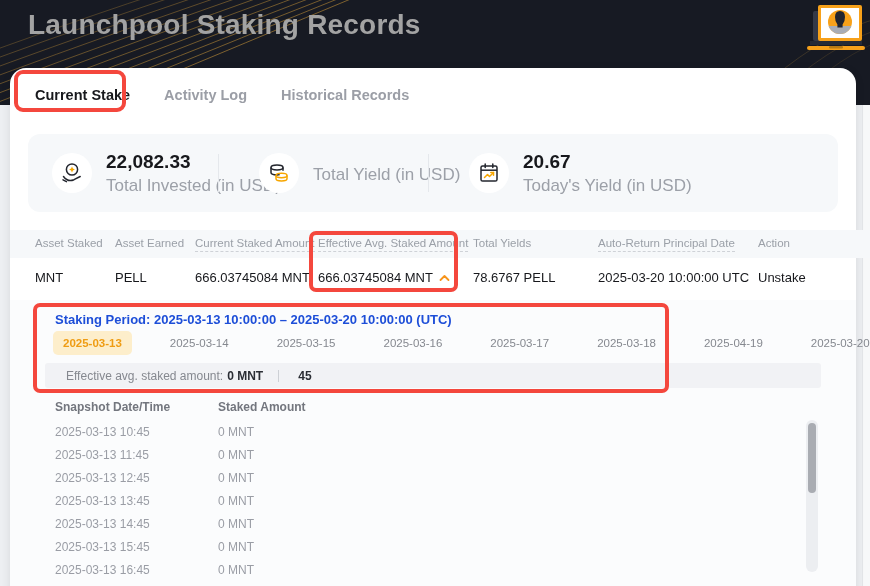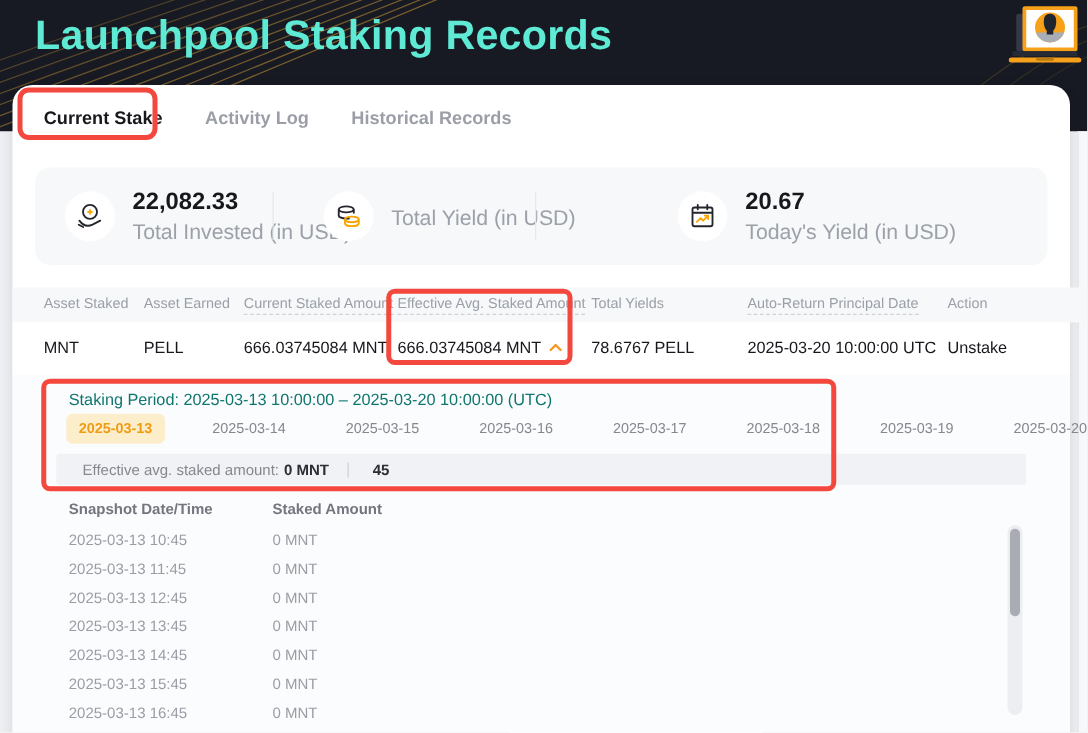--- a/index.html
+++ b/index.html
@@ -3,22 +3,22 @@
 <meta charset="utf-8">
 <style>
   * { margin:0; padding:0; box-sizing:border-box; }
   body { margin:0; background:#e9ebee; }
   .screen{ position:relative; width:870px; height:586px; overflow:hidden;
            background:#edeff2; font-family:"Liberation Sans", sans-serif; }
 
   
   .topband{ position:absolute; left:0; top:0; width:870px; height:105px; background:#171a23; }
   .arcs{ position:absolute; left:0; top:0; }
-  .page-title{ position:absolute; left:28px; top:9px; font-size:33px; font-weight:bold;
-               color:#5eead4; letter-spacing:.2px; }
+  .page-title{ position:absolute; left:28px; top:9px; font-size:28px; font-weight:bold;
+               color:#a3a3a3; letter-spacing:.2px; }
   .laptop{ position:absolute; right:4px; top:3px; }
 
   
   .vscroll{ position:absolute; right:0; top:105px; width:8px; height:481px;
             background:#f7f8f9; border-left:1px solid #e4e6e9; }
 
   
   .card{ position:absolute; left:10px; top:68px; width:846px; height:540px; background:#fff;
          border-radius:16px 16px 0 0; box-shadow:0 2px 10px rgba(10,12,20,.10); }
 
@@ -31,40 +31,40 @@
   .annobox{ position:absolute; border:4px solid #f4473d; border-radius:9px;
             z-index:6; pointer-events:none; }
   .anno-tab{ left:4px; top:2px; width:112px; height:42px; }
   .anno-eff{ left:299px; top:163px; width:149px; height:61px; border-radius:7px; }
   .anno-panel{ left:23px; top:235px; width:636px; height:90px; border-radius:7px; }
 
   
   .stats{ position:absolute; left:18px; top:66px; width:810px; height:78px;
           background:#f6f8fa; border-radius:12px; display:flex; align-items:center; }
   .stat{ display:flex; align-items:center; gap:14px; padding-left:24px; }
-  .stat.s1{ width:190px; } .stat.s2{ width:209px; padding-left:40px; } .stat.s3{ flex:1; padding-left:40px;justify-content:center; }
+  .stat.s1{ width:190px; } .stat.s2{ width:209px; padding-left:40px; } .stat.s3{ flex:1; padding-left:40px; }
   .stat-divider{ width:1px; height:38px; background:#e5e8ec; }
   .stat-icon{ width:40px; height:40px; border-radius:50%; background:#ffffff; flex:0 0 40px;
               display:flex; align-items:center; justify-content:center; }
   .stat-value{ font-size:19px; font-weight:bold; color:#17181c; }
   .stat-label{ font-size:17px; color:#9ca0a8; margin-top:3px; white-space:nowrap; }
 
   
   .thead{ position:absolute; left:0; top:162px; width:860px; height:28px; background:#f6f8fa;padding-left:12px; }
   .thead .col{ position:absolute; top:7px; font-size:11.5px; color:#9ba0a8; white-space:nowrap; }
   .dashed{ border-bottom:1px dashed #cfd2d7; padding-bottom:2px; cursor:help; }
   .trow{ position:absolute; left:0; top:190px; width:846px; height:42px; background:#fff; }
   .trow .col{ position:absolute; top:12px; font-size:13px; font-weight:normal; color:#17181c; white-space:nowrap; }
   .c1{left:25px}.c2{left:105px}.c3{left:185px}.c4{left:308px}.c5{left:463px}.c6{left:588px}.c7{left:748px}
   .eff-toggle{ cursor:pointer; display:inline-flex; align-items:center; gap:6px; }
   .unstake{ color:#f7941a; cursor:pointer; }
 
   
   .detail{ position:absolute; left:0; top:232px; width:846px; height:308px; background:#fbfcfd; }
-  .period-title{ position:absolute; left:45px; top:12px; font-size:13px; font-weight:normal; color:#0f766e; }
+  .period-title{ position:absolute; left:45px; top:12px; font-size:13px; font-weight:bold; color:#1d4ed8; }
   .chips{ position:absolute; left:43px; top:31px; display:flex; gap:28px; }
   .chip{ font-size:11.5px; color:#85888f; padding:6px 10px; border-radius:5px; cursor:pointer; white-space:nowrap; }
   .chip.selected{ background:#fdeecb; color:#ef9c13; font-weight:bold; }
   .summary-bar{ position:absolute; left:35px; top:63px; width:776px; height:25px; background:#f1f2f5;
                 border-radius:3px; display:flex; align-items:center; padding-left:21px;
                 font-size:12px; color:#85888f; }
   .summary-bar b{ color:#2a2d34; font-weight:bold; margin-left:4px; }
   .sum-div{ width:1px; height:12px; background:#cdd0d5; margin:0 15px; }
 
   
@@ -208,21 +208,21 @@
     <div class="detail">
       <div class="period-title">Staking Period: 2025-03-13 10:00:00 – 2025-03-20 10:00:00 (UTC)</div>
 
       <div class="chips">
         <div class="chip selected">2025-03-13</div>
         <div class="chip">2025-03-14</div>
         <div class="chip">2025-03-15</div>
         <div class="chip">2025-03-16</div>
         <div class="chip">2025-03-17</div>
         <div class="chip">2025-03-18</div>
-        <div class="chip">2025-03-19</div>
+        <div class="chip">2025-04-19</div>
         <div class="chip">2025-03-20</div>
       </div>
 
       <div class="summary-bar">
         <span>Effective avg. staked amount:</span>
         <b>0 MNT</b>
         <span class="sum-div"></span>
         <b>45</b>
       </div>
 

